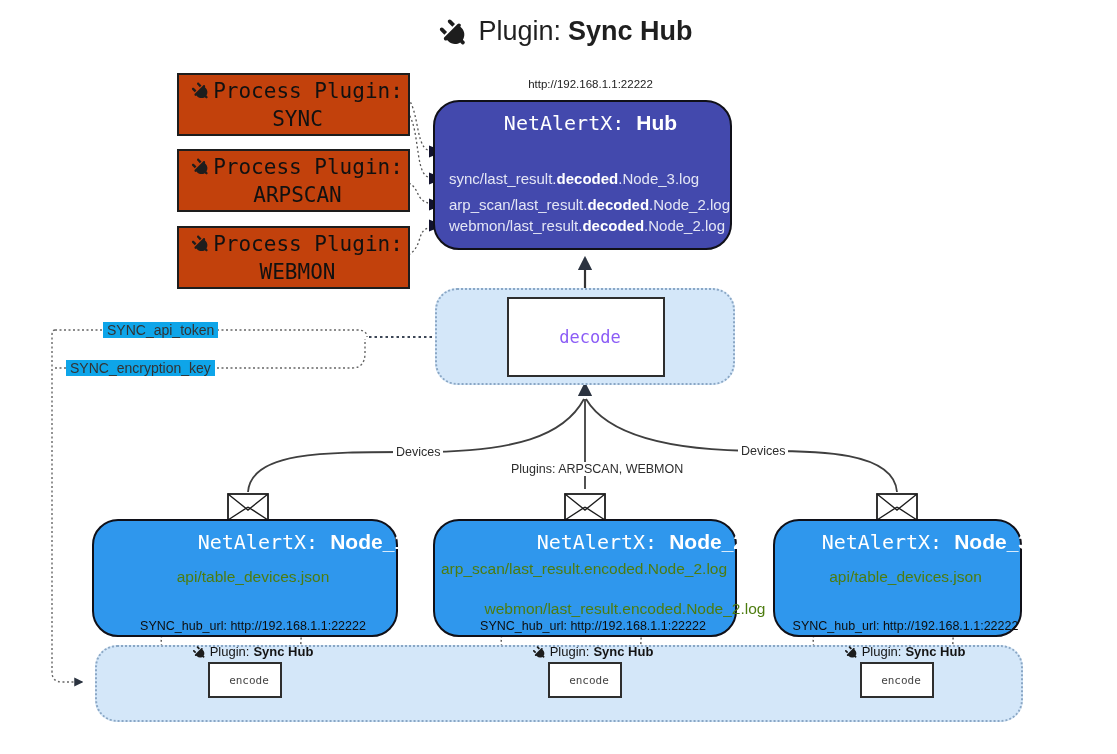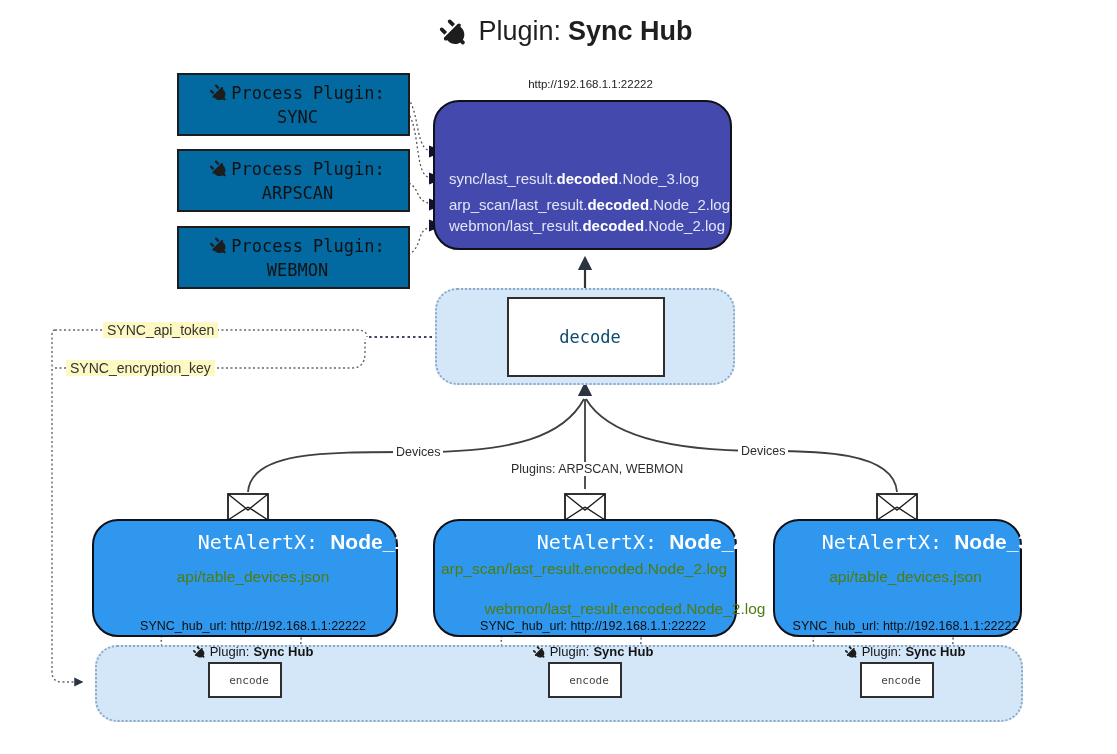--- a/index.html
+++ b/index.html
@@ -7,47 +7,47 @@
           font-family:"Liberation Sans",sans-serif;color:#1a1a1a;}
   .abs{position:absolute;padding-left:8px;}
 
   
   .title{left:0;top:16px;width:100%;display:flex;align-items:center;justify-content:center;
          font-size:27px;color:#1f1f1f;}
   .title .plug{width:30px;height:30px;margin-right:8px;}
   .title b{margin-left:7px;font-weight:700;}
 
   
-  .proc{left:177px;width:221px;height:59px;background:#0369a1;border:2px solid #1d1d1d;
+  .proc{left:177px;width:221px;height:59px;background:#c2410c;border:2px solid #1d1d1d;
         display:flex;flex-direction:column;align-items:center;justify-content:center;
-        font-family:"DejaVu Sans Mono",monospace;font-size:17px;color:#111;}
+        font-family:"DejaVu Sans Mono",monospace;font-size:21px;color:#111;}
   .proc .l1{display:flex;align-items:center;}
   .proc .plug{width:19px;height:19px;margin-right:2px;}
   .proc .l2{margin-top:4px;text-align:right;}
 
   
   .hub-url{left:433px;top:78px;width:299px;text-align:center;font-size:11.5px;color:#222;}
   .hub{left:433px;top:100px;width:299px;height:150px;background:#4349ad;border:2.5px solid #101018;
        border-radius:26px;box-sizing:border-box;}
   .hub-title{left:433px;top:111px;width:299px;text-align:center;color:#fff;
              font-family:"DejaVu Sans Mono",monospace;font-size:20px;}
   .hub-title b{font-family:"Liberation Sans",sans-serif;font-size:21px;}
   .hub-line{left:441px;width:290px;font-size:15px;color:#e4e6f5;white-space:nowrap;}
   .hub-line b{color:#fff;}
 
   
   .panel{background:#d4e7f9;border:2px dotted #8aa7c5;box-sizing:border-box;}
   .decode-panel{left:435px;top:288px;width:300px;height:97px;border-radius:22px;}
   .white-box{background:#fff;border:2.5px solid #2e2e2e;box-sizing:border-box;
              display:flex;align-items:center;justify-content:center;
-             font-family:"DejaVu Sans Mono",monospace;color:#0c4a6e;}
+             font-family:"DejaVu Sans Mono",monospace;color:#8b5cf6;}
   .decode-box{left:507px;top:297px;width:158px;height:80px;font-size:17px;}
 
   
-  .secret{font-size:14px;color:#333;background:#fef9c3;padding:0 4px;white-space:nowrap;}
+  .secret{font-size:14px;color:#333;background:#0ea5e9;padding:0 4px;white-space:nowrap;}
 
   
   .edge-label{font-size:12.5px;color:#2d2d2d;background:#fff;padding:0 3px;white-space:nowrap;}
 
   
   .node{top:519px;height:118px;background:#2f97ed;border:2.5px solid #101018;border-radius:26px;
         box-sizing:border-box;}
   .node-title{top:530px;text-align:right;color:#fff;font-family:"DejaVu Sans Mono",monospace;
               font-size:20px;white-space:nowrap;}
   .node-title b{font-family:"Liberation Sans",sans-serif;font-size:21px;}
@@ -179,20 +179,23 @@
             <path fill="#1d1d1d" d="M160 64c0-17.7-14.3-32-32-32s-32 14.3-32 32v96h64V64zM352 64c0-17.7-14.3-32-32-32s-32 14.3-32 32v96h64V64zM64 192c-17.7 0-32 14.3-32 32s14.3 32 32 32v32c0 77.4 55 142 128 156.8V480c0 17.7 14.3 32 32 32s32-14.3 32-32v-35.2C329 430 384 365.4 384 288v-32c17.7 0 32-14.3 32-32s-14.3-32-32-32H64z"></path>
           </svg>
         </span>
       <span>Process Plugin:</span>
       </div>
     <div class="l2">WEBMON</div>
   </div>
 
   <div class="abs hub-url">http://192.168.1.1:22222</div>
   <div class="abs hub"></div>
+  <div class="abs hub-title">
+    <span>NetAlertX:</span> <b>Hub</b>
+  </div>
   <div class="abs hub-line" style="top:170px"><span>sync/last_result.</span><b>decoded</b><span>.Node_3.log</span></div>
   <div class="abs hub-line" style="top:196px"><span>arp_scan/last_result.</span><b>decoded</b><span>.Node_2.log</span></div>
   <div class="abs hub-line" style="top:217px"><span>webmon/last_result.</span><b>decoded</b><span>.Node_2.log</span></div>
 
   <div class="abs panel decode-panel"></div>
   <div class="abs white-box decode-box">decode</div>
 
   <div class="abs secret" style="left:103px;top:322px">SYNC_api_token</div>
   <div class="abs secret" style="left:66px;top:360px">SYNC_encryption_key</div>
 

